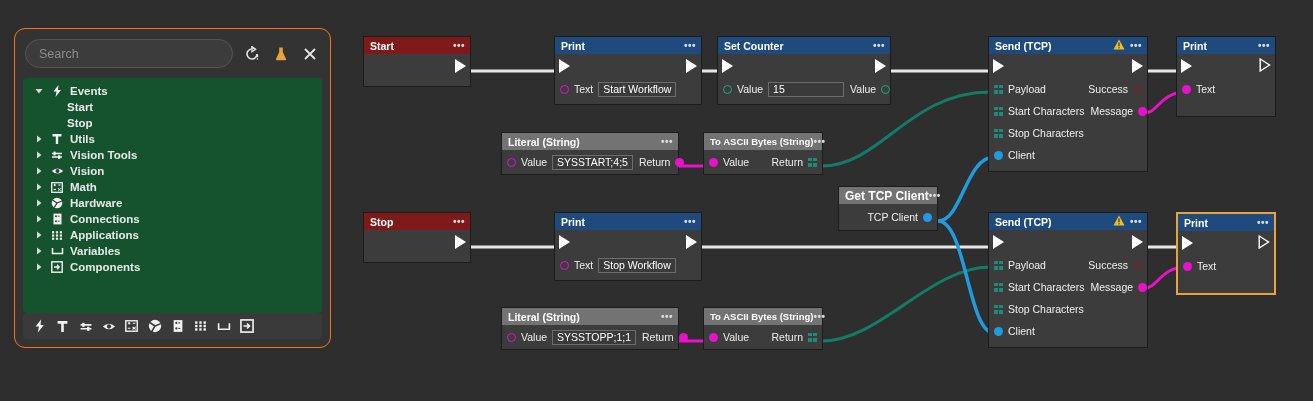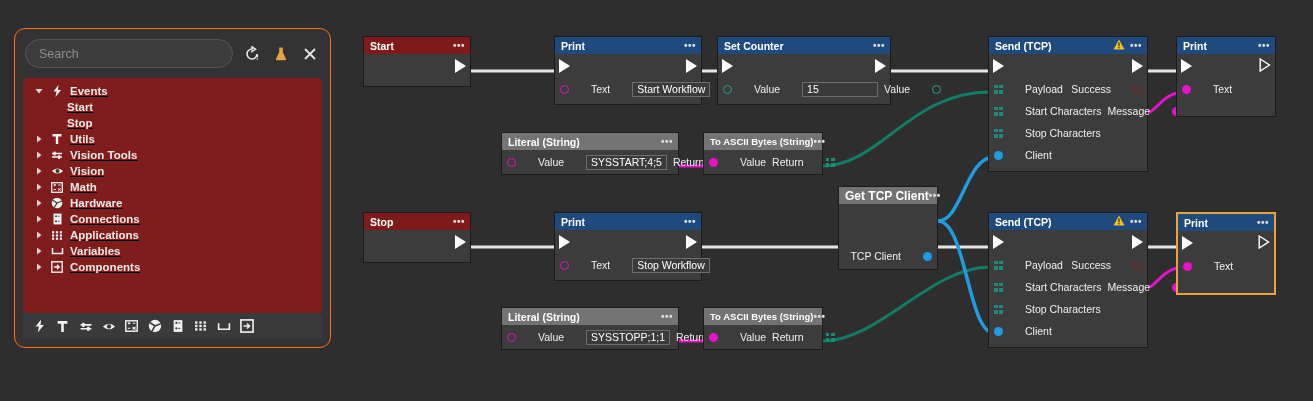--- a/index.html
+++ b/index.html
@@ -33,26 +33,25 @@
     color: #c8c8c8; font-size: 12.5px;
     padding: 0 13px;
     outline: none;
     font-family: "Liberation Sans", sans-serif;
   }
   .search-box::placeholder { color: #8d8d8d; }
   .head-icon { width: 20px; height: 20px; display: flex; align-items: center; justify-content: center; cursor: pointer; }
 
   .tree {
     margin: 4px 8px 0 8px;
-    background: #7f1d1d;
+    background: #14532d;
     border-radius: 4px;
     flex: 1;
     padding: 5px 0;
     overflow: hidden;
-    text-decoration: underline;
   }
   .tree-row { display: flex; align-items: center; height: 16px; padding: 0 0 0 10px; gap: 6px; cursor: pointer; }
   .tree-row .tw { width: 11px; display: flex; align-items: center; justify-content: center; }
   .tree-row .ti { width: 14px; display: flex; align-items: center; justify-content: center; }
   .tree-row .tl { color: #e9e9e9; font-size: 11.5px; font-weight: bold; white-space: nowrap; }
   .tree-leaf { padding-left: 44px; }
   .tree-leaf .tl { font-weight: bold; }
 
   .panel-foot {
     margin: 0 8px 8px 8px; height: 26px;
@@ -78,21 +77,21 @@
   }
   .hd-red  { background: #7e1a1a; }
   .hd-blue { background: #1f4a7d; }
   .hd-green{ background: #737373; text-align: right; }
   .node-body { padding: 0; position: relative; }
   .dots { letter-spacing: 0.5px; font-size: 10px; color: #dcdcdc; cursor: pointer; }
   .hd-right { display: flex; align-items: center; gap: 5px; }
 
   .exec-row { height: 24px; display: flex; align-items: center; justify-content: space-between; padding: 0 4px; }
   .port-row { height: 22px; display: flex; align-items: center; justify-content: space-between; padding: 0 5px; gap: 6px; }
-  .pside { display: flex; align-items: center; gap: 22px; }
+  .pside { display: flex; align-items: center; gap: 5px; }
   .plabel { color: #efefef; font-size: 10.5px; white-space: nowrap; }
   .vfield {
     background: #3a3a3a; border: 1px solid #6d6d6d;
     color: #ffffff; font-size: 10.5px;
     padding: 1px 4px; min-width: 34px; height: 15px;
     display: flex; align-items: center;
     white-space: nowrap; font-family: "Liberation Sans", sans-serif;
   }
 
   
@@ -588,21 +587,21 @@
       </div>
     </div>
   </div>
 
   <div class="node" style="left:838px; top:186px; width:100px;">
     <div class="node-head hd-green">
       <span style="font-size:12px;">Get TCP Client</span>
       <span class="dots">•••</span>
     </div>
     <div class="node-body">
-      <div class="port-row" style="height:26px; justify-content:flex-end;margin-top:39px;">
+      <div class="port-row" style="height:26px; justify-content:flex-end;">
         <span class="pside">
           <span class="plabel">TCP Client</span>
           <span class="dot" style="background:#1f9cdf;"></span>
         </span>
       </div>
     </div>
   </div>
 
   <div class="node" style="left:363px; top:212px; width:108px;">
     <div class="node-head hd-red">

